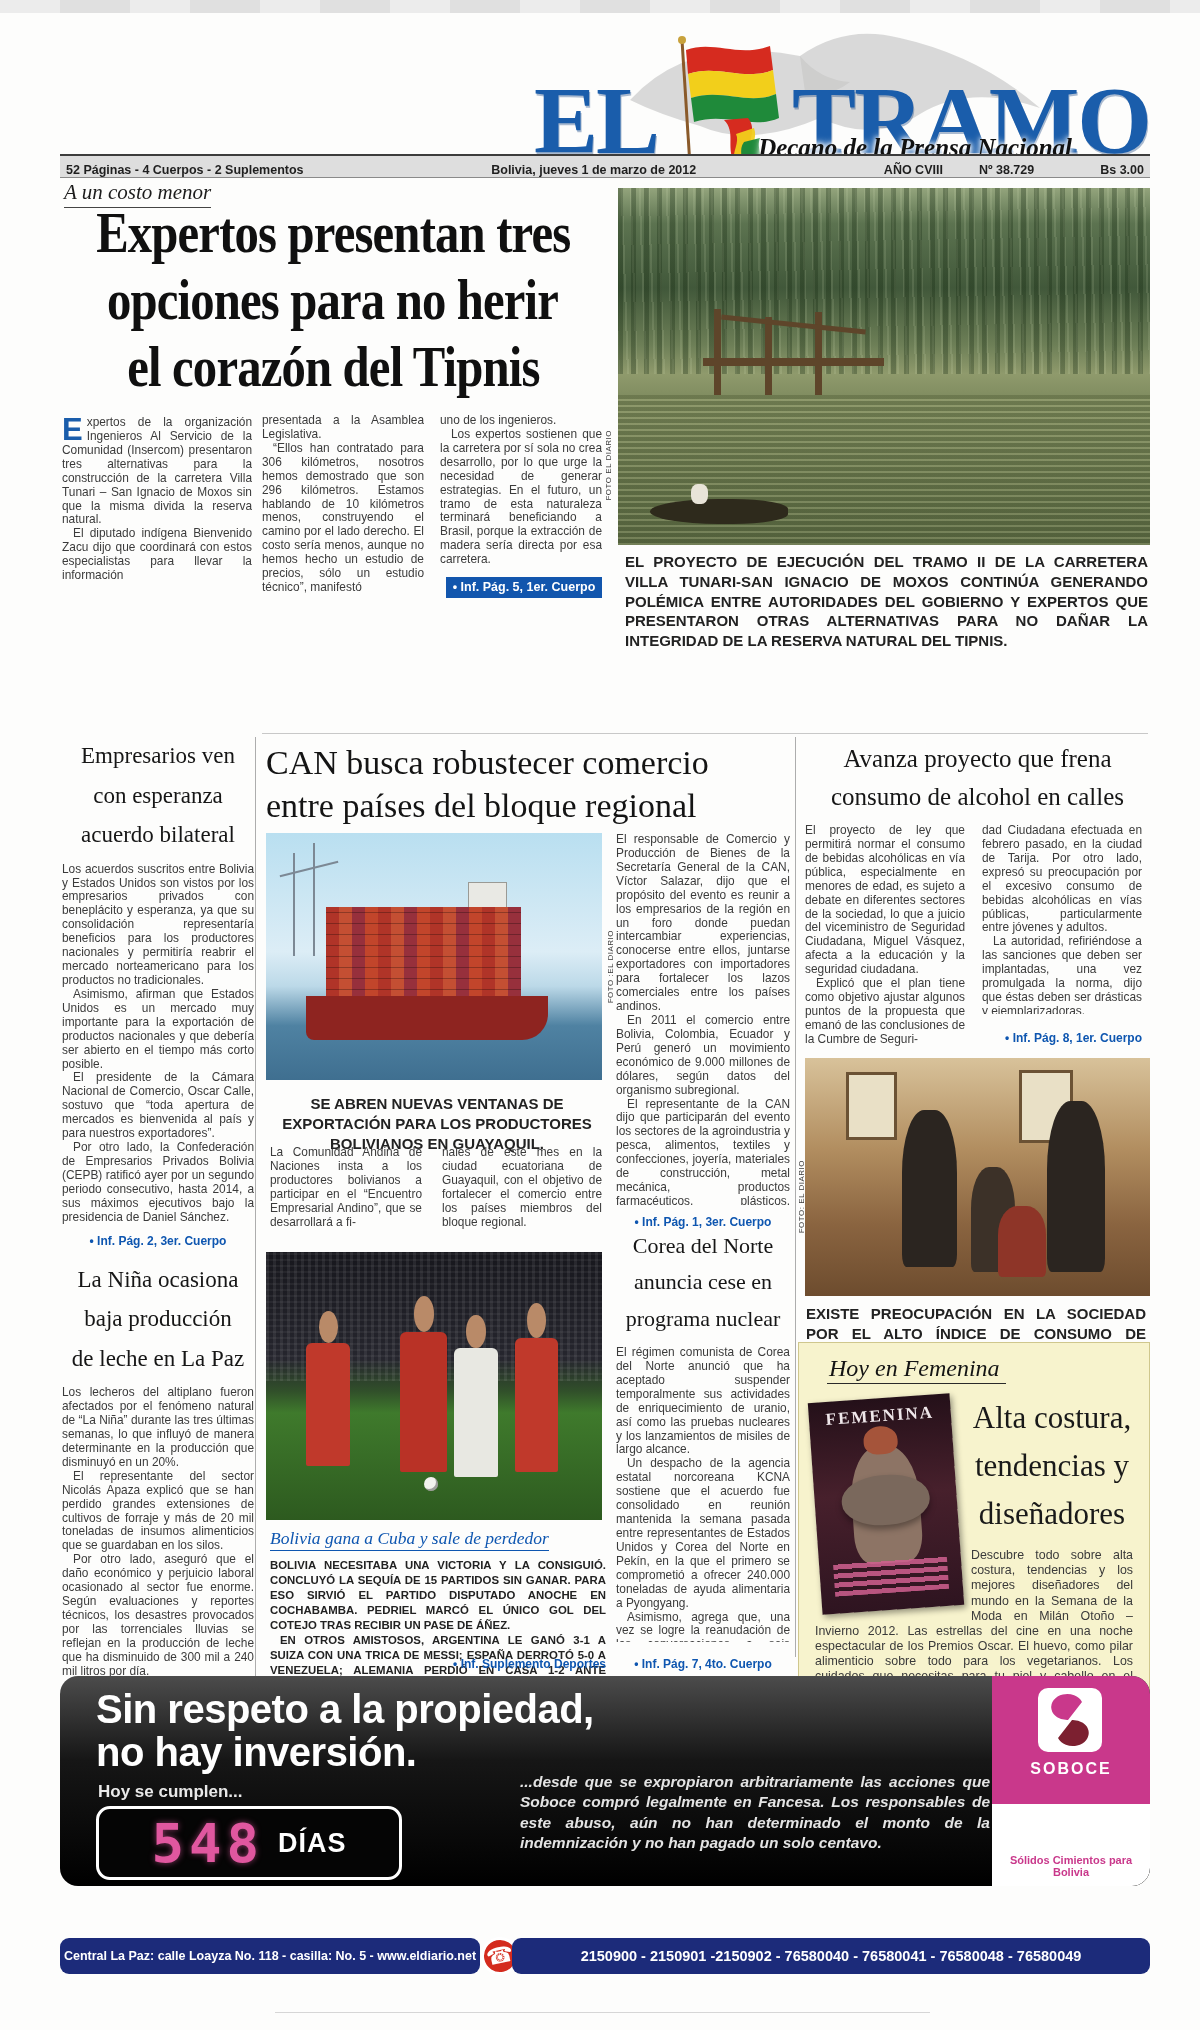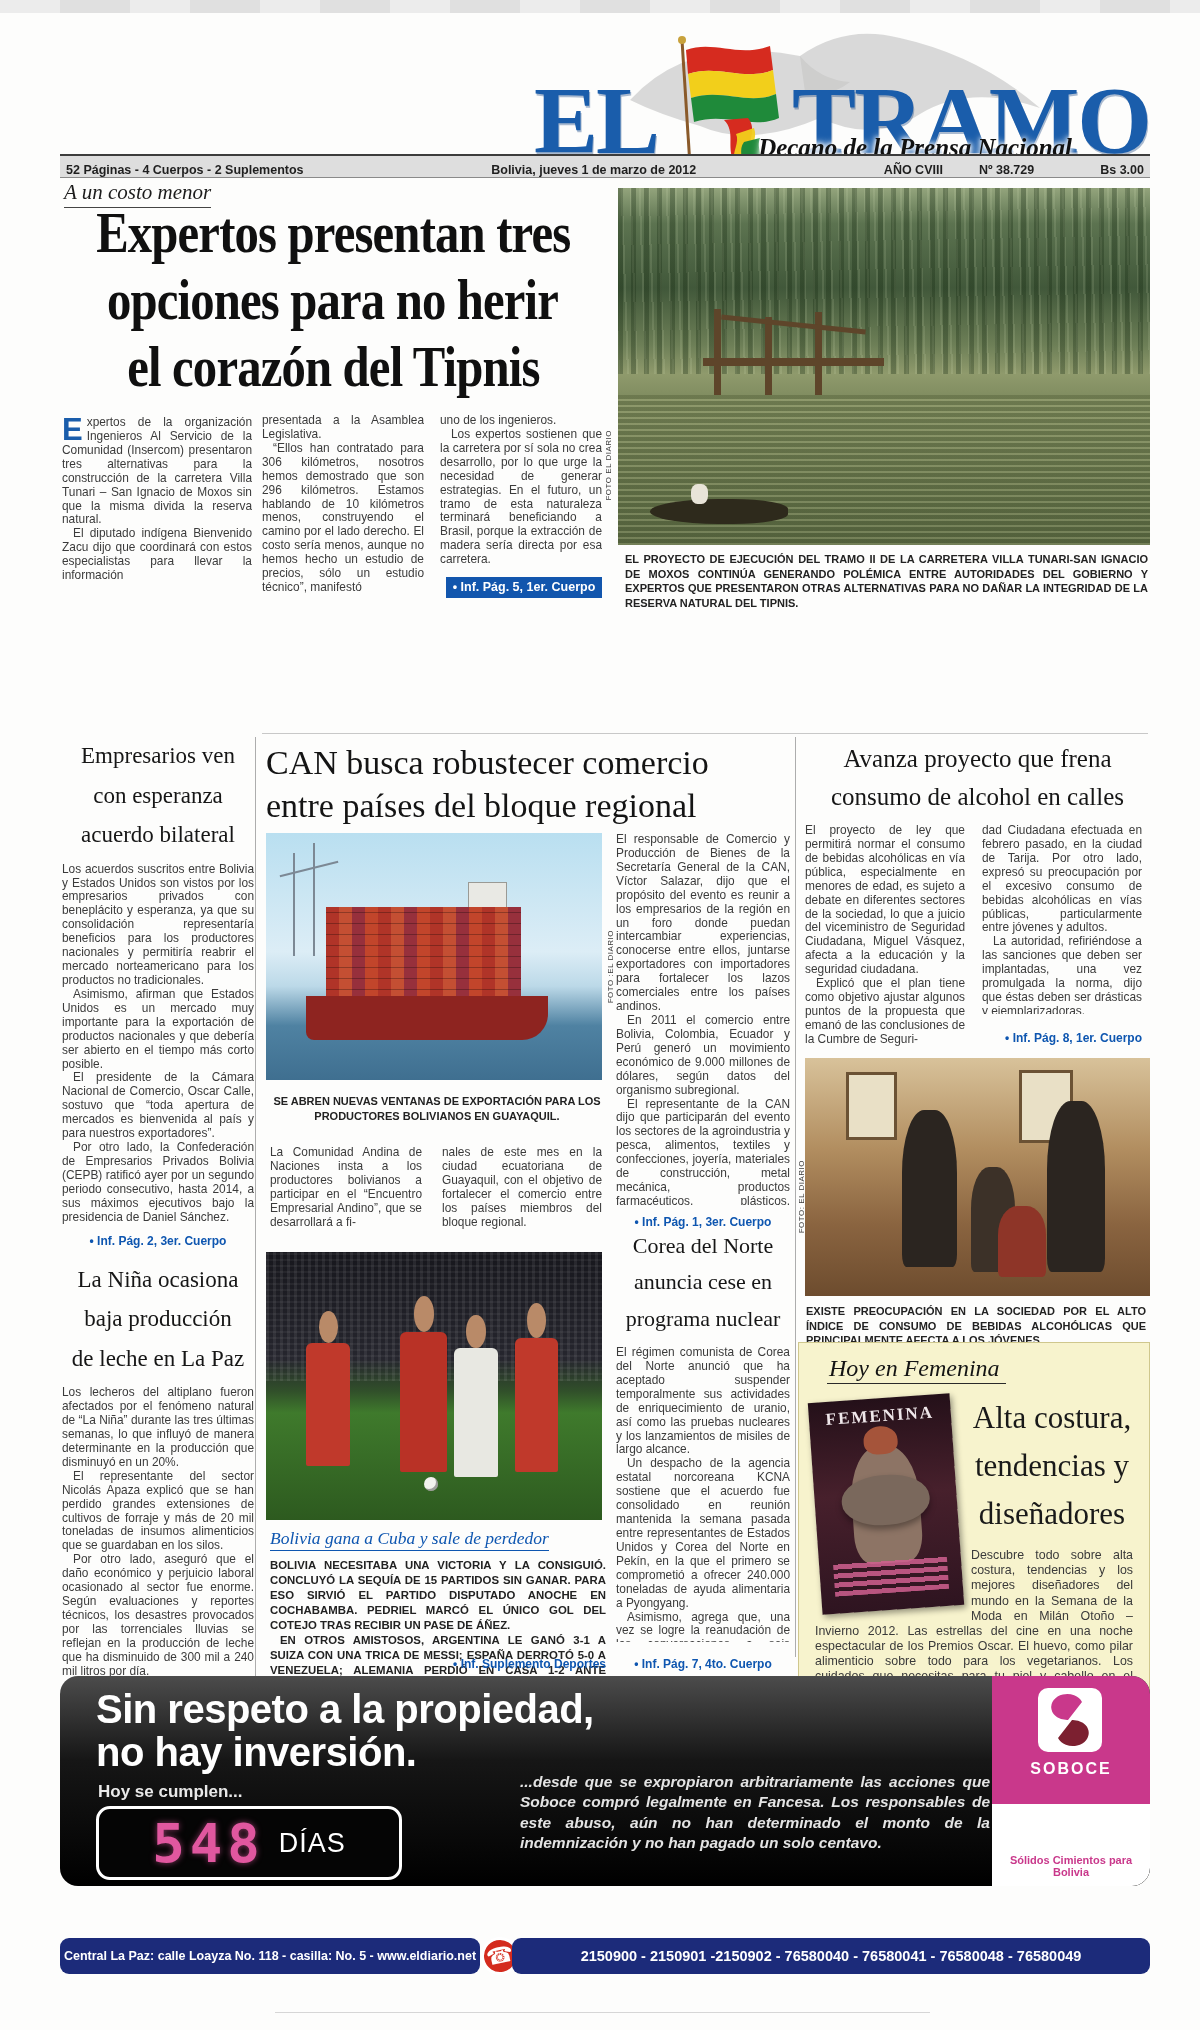--- a/index.html
+++ b/index.html
@@ -42,21 +42,21 @@
   .headline .hl{font-family:"Liberation Serif",serif;font-weight:700;font-size:58px;line-height:1;
     color:#101010;white-space:nowrap;transform:scaleX(.84);transform-origin:center;letter-spacing:-1px;}
 
   
   .bt{font-size:11.9px;line-height:1.17;color:#3b3b3b;text-align:justify;}
   .bt p{margin:0;text-indent:11px;}
   .bt p.ni{text-indent:0;}
   .ref{font-weight:700;font-size:12px;color:#0e56b0;text-align:center;margin-top:9px;}
   .refbox{background:#1256ad;color:#fff;font-weight:700;font-size:12.5px;line-height:21px;
     text-align:center;width:156px;margin:10px 0 0 auto;}
-  .cap{font-weight:700;font-size:11px;line-height:1.32;color:#222;text-align:justify;}
+  .cap{font-weight:700;font-size:15px;line-height:1.32;color:#222;text-align:justify;}
   .shead{font-family:"Liberation Serif",serif;font-weight:400;font-size:23px;line-height:1.72;
     text-align:center;color:#161616;}
   .credit{font-size:8px;color:#3a3a3a;letter-spacing:.5px;writing-mode:vertical-rl;
     transform:rotate(180deg);white-space:nowrap;}
 
   .dropcap{float:left;font-weight:700;font-size:31px;line-height:25px;color:#1a5dab;margin:1px 4px 0 0;}
 
   
   .vline{width:1px;background:#adadad;}
   .hline{height:1px;background:#c8c8c8;}
@@ -120,21 +120,21 @@
 
   
   .ad{left:60px;top:1676px;width:1090px;height:210px;border-radius:18px;
     background:linear-gradient(180deg,#4c4c4c 0%,#161616 40%,#000 100%);overflow:hidden;}
   .ad-h{position:absolute;left:36px;top:12px;color:#fff;font-weight:700;font-size:40px;line-height:1.08;letter-spacing:-.5px;}
   .ad-hoy{position:absolute;left:38px;top:106px;color:#e9e9e9;font-weight:700;font-size:17px;}
   .daysbox{position:absolute;left:36px;top:130px;width:300px;height:68px;background:#050505;
     border:3px solid #fff;border-radius:14px;display:flex;align-items:center;justify-content:center;gap:14px;}
   .d548{font-family:"DejaVu Sans Mono",monospace;font-weight:700;font-size:54px;color:#e0579f;
     letter-spacing:5px;text-shadow:0 0 6px rgba(224,87,159,.6);}
-  .ddias{color:#fff;font-weight:400;font-size:27px;letter-spacing:1px;}
+  .ddias{color:#fff;font-weight:700;font-size:27px;letter-spacing:1px;}
   .ad-body{position:absolute;left:460px;top:96px;width:470px;color:#e4e4e4;font-style:italic;
     font-weight:700;font-size:15.5px;line-height:1.32;text-align:justify;}
   .sob-panel{position:absolute;right:0;top:0;width:158px;height:100%;}
   .sob-pink{position:absolute;left:0;top:0;width:100%;height:128px;background:#c9388b;border-radius:0 18px 0 0;}
   .sob-logo{position:absolute;left:46px;top:12px;width:64px;height:64px;background:#fff;border-radius:10px;}
   .sob-name{position:absolute;left:0;top:84px;width:100%;text-align:center;color:#fff;font-weight:700;
     font-size:16px;letter-spacing:2px;}
   .sob-white{position:absolute;left:0;top:128px;width:100%;height:82px;background:#fff;border-radius:0 0 18px 0;}
   .sob-tag{position:absolute;left:0;bottom:8px;width:100%;text-align:center;color:#c9388b;
     font-weight:700;font-size:11px;}

